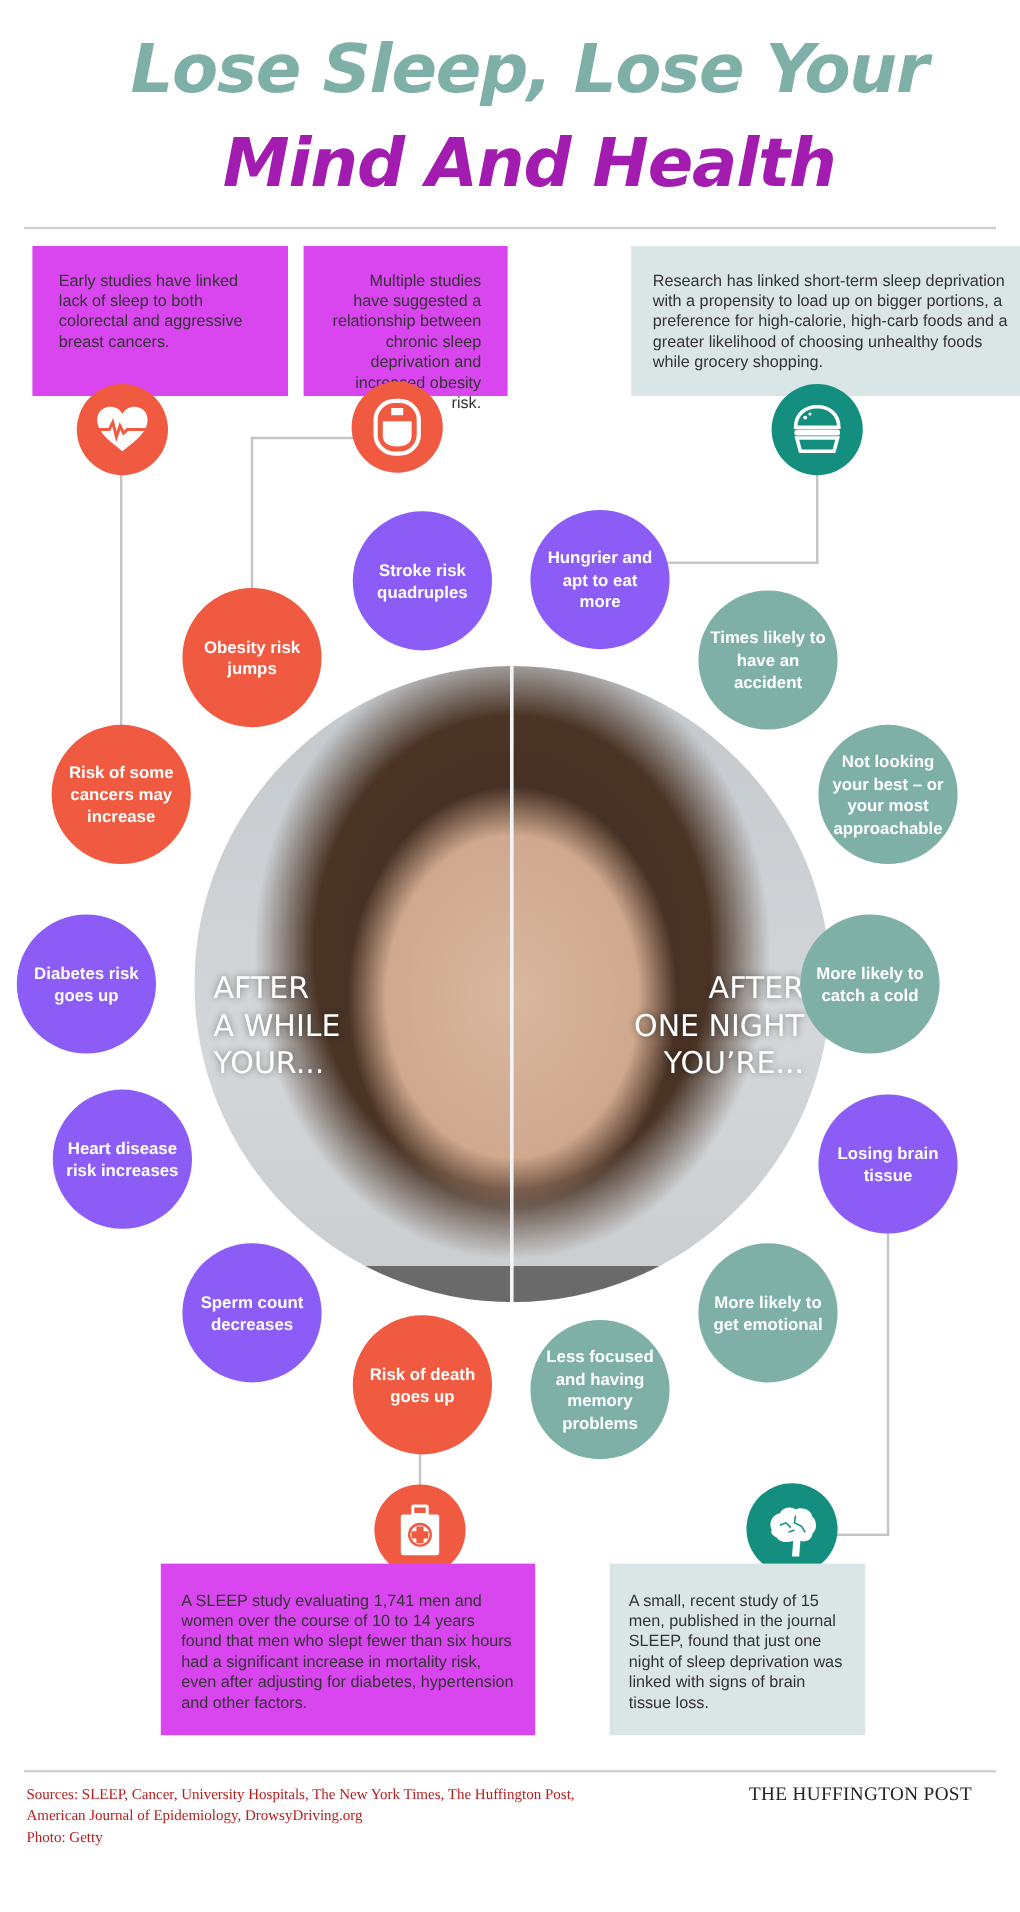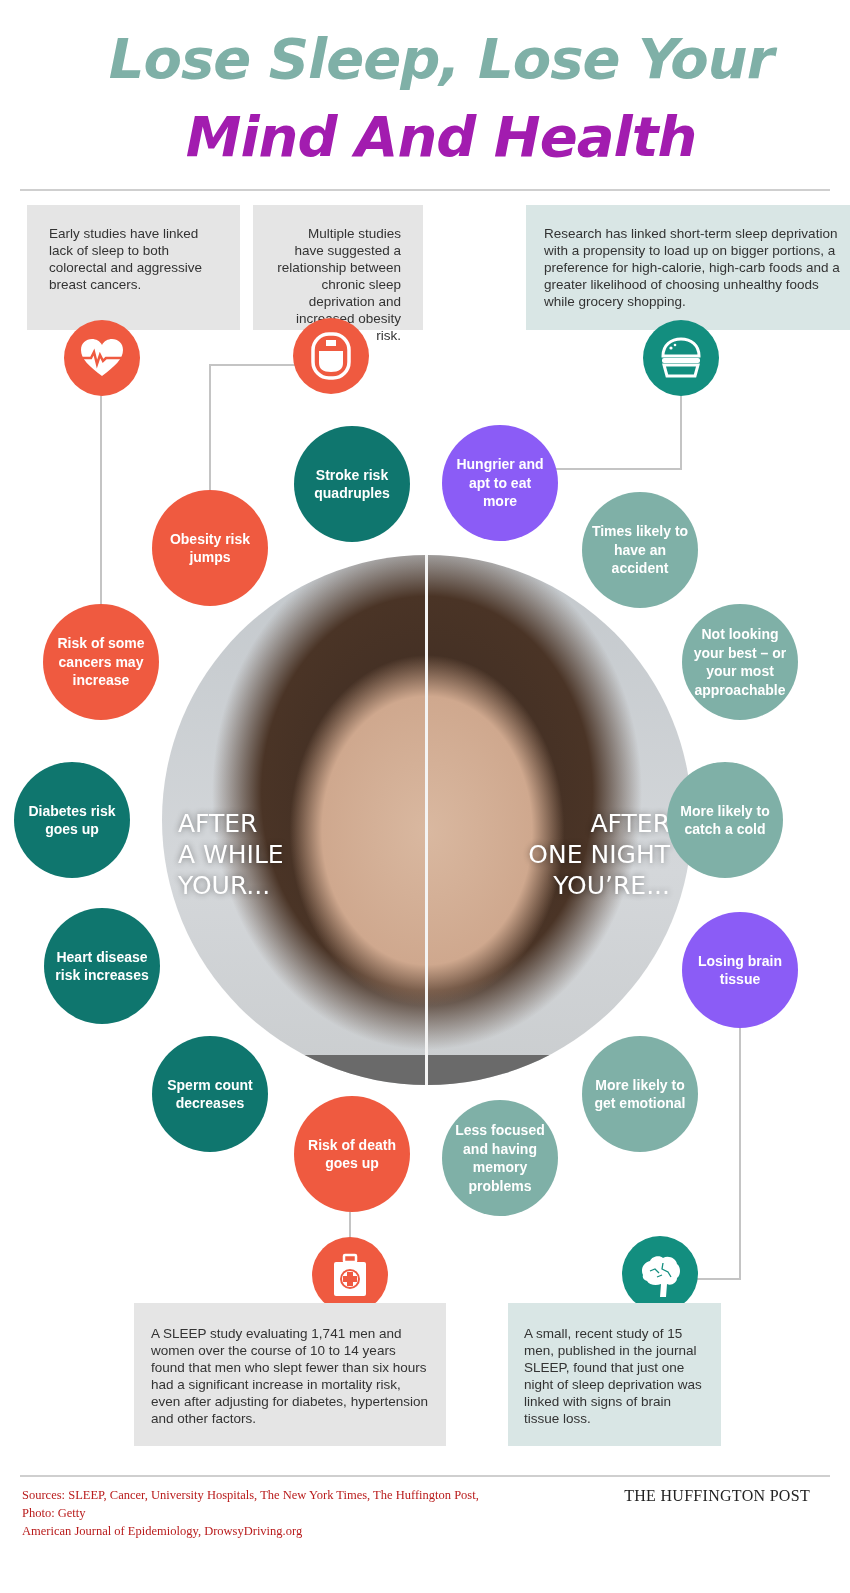--- a/index.html
+++ b/index.html
@@ -8,21 +8,21 @@
 
   .title { position: absolute; left: 0; width: 850px; text-align: center;
            font-family: "DejaVu Sans", sans-serif; font-weight: bold; font-style: oblique;
            letter-spacing: -1px; margin-left: 16px; }
   .title.l1 { top: 26px; font-size: 56px; color: #7fb0a7; }
   .title.l2 { top: 104px; font-size: 56px; color: #a21caf; }
 
   .hr { position: absolute; height: 2px; background: #cfcfcf; }
 
   .box { position: absolute; font-size: 13.5px; line-height: 17px; color: #333; padding: 20px 22px; }
-  .box.pink { background: #e5e5e5; }
+  .box.pink { background: #d946ef; }
   .box.gray { background: #d9e6e5; margin-left: 48px; }
 
   .line { position: absolute; background: #c4c4c4; }
   .vline { width: 2px; }
   .hline { height: 2px; }
 
   .icon { position: absolute; width: 76px; height: 76px; border-radius: 50%;
           display: flex; align-items: center; justify-content: center; }
   .icon.red { background: #ef5a40; }
   .icon.teal { background: #138e7f; }
@@ -37,21 +37,21 @@
   .photo .shirt { position: absolute; left: 140px; top: 500px; width: 260px; height: 40px; background: #6a6a6a; }
   .photo-label { position: absolute; color: #ffffff; font-size: 25px; line-height: 31px; font-weight: normal;
                  text-shadow: 0 0 6px rgba(0,0,0,0.45); font-family: "DejaVu Sans", sans-serif; }
   .photo-label.left { left: 178px; top: 808px; text-align: left; }
   .photo-label.right { right: 180px; top: 808px; text-align: right; }
 
   .bubble { position: absolute; width: 116px; height: 116px; border-radius: 50%;
             display: flex; align-items: center; justify-content: center; text-align: center;
             color: #ffffff; font-size: 14px; line-height: 18.5px; font-weight: bold; padding: 8px; }
   .c-red { background: #ef5a40; }
-  .c-salmon { background: #0f766e; }
+  .c-salmon { background: #8b5cf6; }
   .c-dteal { background: #8b5cf6; }
   .c-lteal { background: #7fb0a7; }
 
   .footer-sources { position: absolute; left: 22px; top: 1486px; width: 560px; font-family: "Liberation Serif", serif;
                     font-size: 12.5px; line-height: 18px; color: #b91c1c; }
   .footer-brand { position: absolute; right: 40px; top: 1487px; font-family: "Liberation Serif", serif;
                   font-size: 16px; color: #222; letter-spacing: 0.3px; }
 </style>
 </head>
 <body>
@@ -175,16 +175,16 @@
 <div class="box pink" style="left:134px; top:1303px; width:312px; height:143px; padding:22px 17px;">
   <span>A SLEEP study evaluating 1,741 men and women over the course of 10 to 14 years found that men who slept fewer than six hours had a significant increase in mortality risk, even after adjusting for diabetes, hypertension and other factors.</span>
 </div>
 <div class="box gray" style="left:460px; top:1303px; width:213px; height:143px; padding:22px 16px;">
   <span>A small, recent study of 15 men, published in the journal SLEEP, found that just one night of sleep deprivation was linked with signs of brain tissue loss.</span>
 </div>
 
 <div class="hr" style="left:20px; top:1475px; width:810px;"></div>
 <div class="footer-sources">
   <div>Sources: SLEEP, Cancer, University Hospitals, The New York Times, The Huffington Post,</div>
+  <div>American Journal of Epidemiology, DrowsyDriving.org</div>
   <div>Photo: Getty</div>
-  <div>American Journal of Epidemiology, DrowsyDriving.org</div>
 </div>
 <div class="footer-brand">THE HUFFINGTON POST</div>
 
 </body></html>

